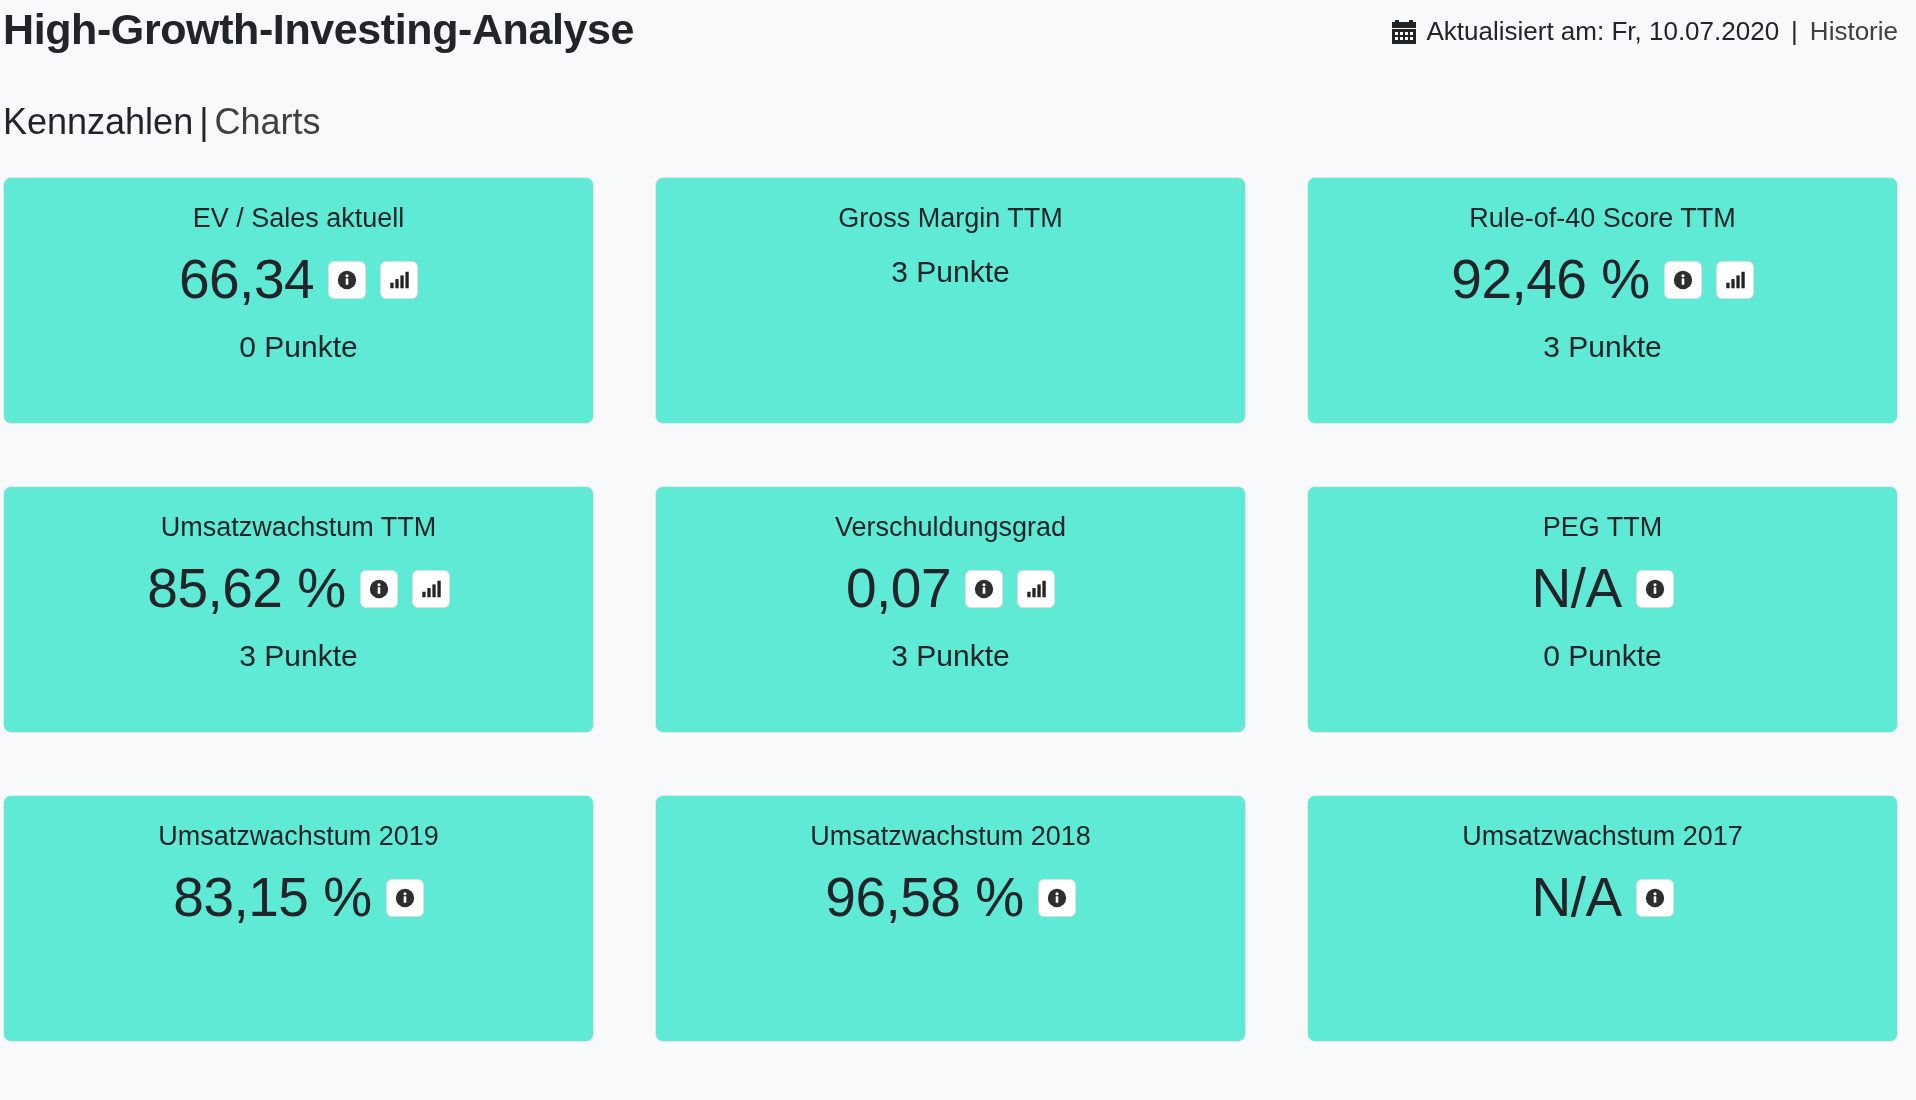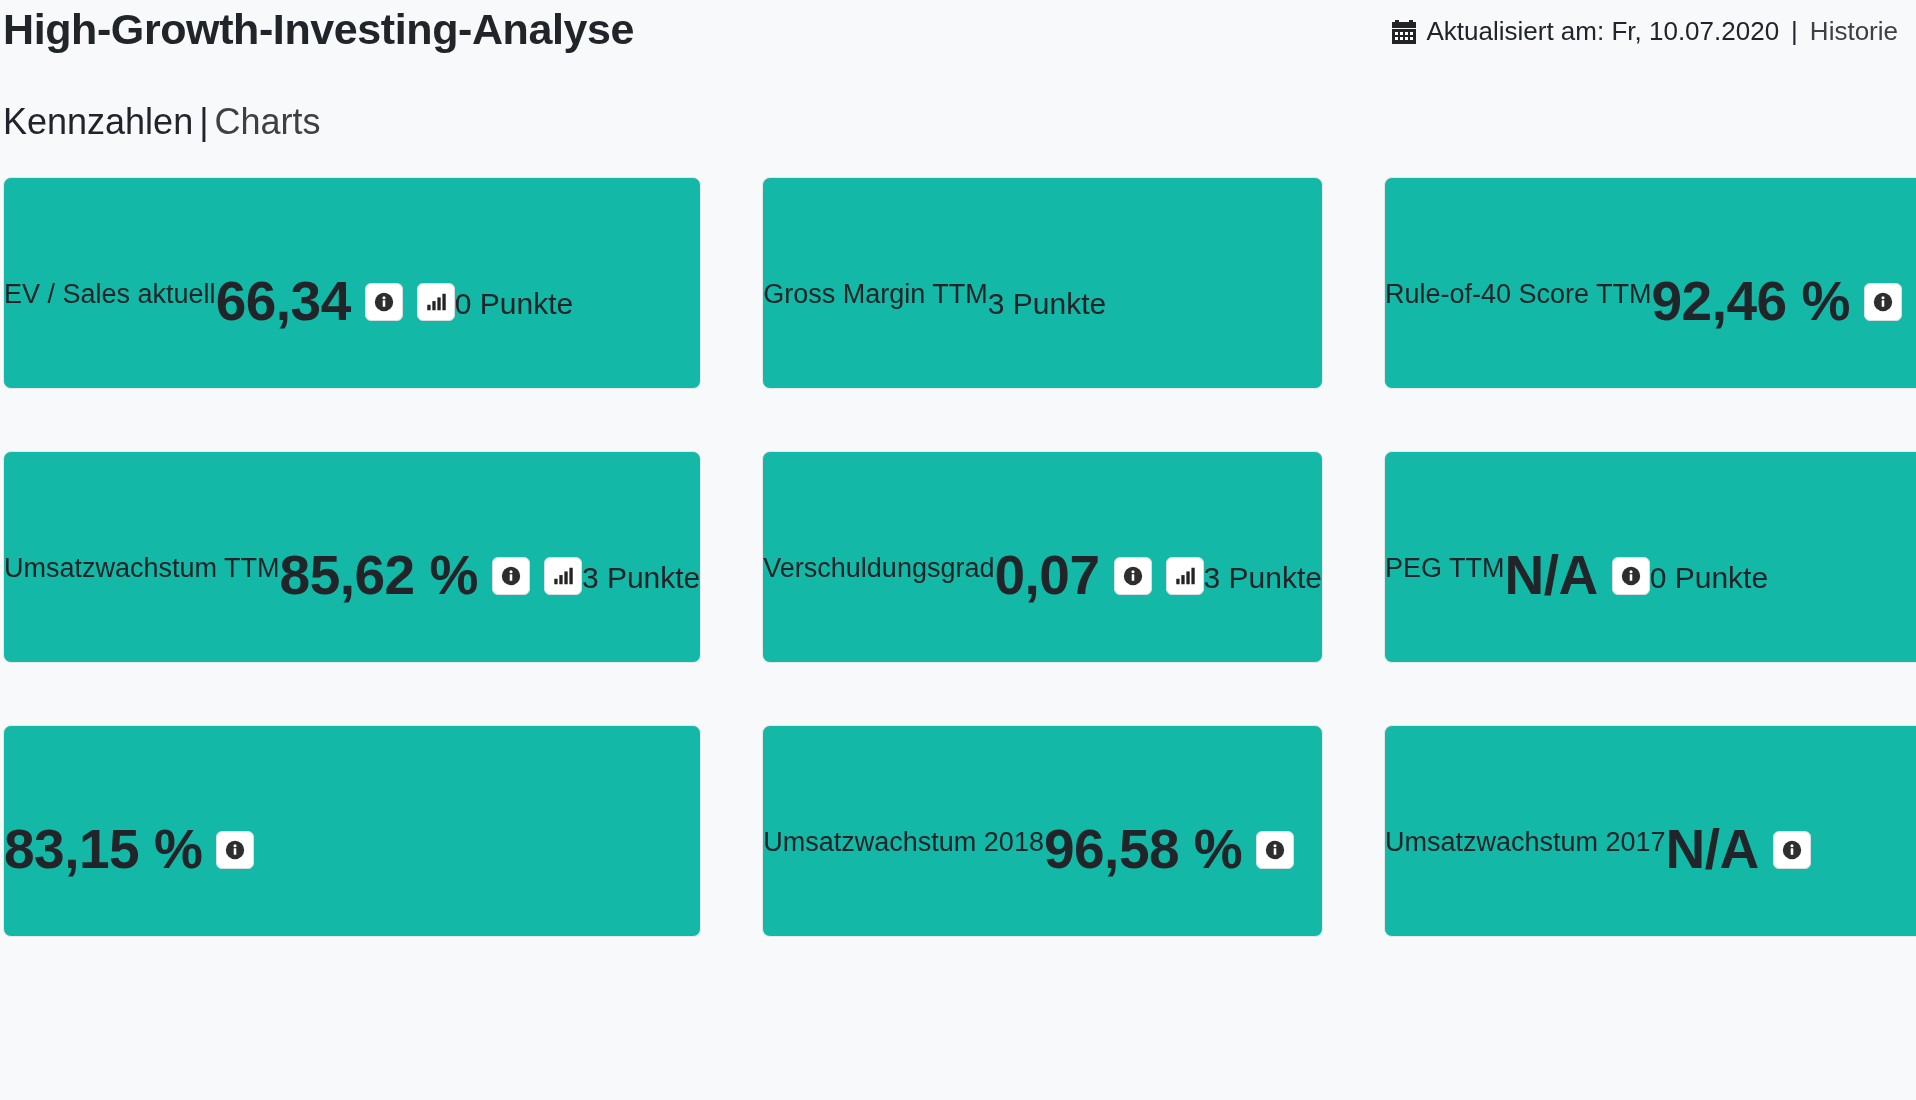--- a/index.html
+++ b/index.html
@@ -84,47 +84,48 @@
 
   
   .grid {
     margin-top: 34px;
     display: grid;
     grid-template-columns: repeat(3, 1fr);
     column-gap: 61px;
     row-gap: 62px;
   }
   .card {
-    background: #14b8a6;
+    background: #5eead4;
     border: 1px solid #e6e7e9;
     border-radius: 8px;
-    height: 212px;
+    height: 247px;
     box-sizing: border-box;
     display: flex;
+    flex-direction: column;
     align-items: center;
     padding-top: 24px;
   }
   .card-title {
     font-size: 27px;
     line-height: 1.25;
     color: #212529;
     text-align: center;
     white-space: nowrap;
   }
   .value-row {
     display: flex;
     align-items: center;
     justify-content: center;
     gap: 14px;
     margin-top: 13px;
     height: 62px;
   }
   .card-value {
     font-size: 55px;
-    font-weight: bold;
+    font-weight: normal;
     letter-spacing: -0.5px;
     line-height: 1;
     color: #212529;
     white-space: nowrap;
   }
   .icon-btn {
     width: 38px;
     height: 38px;
     border: 1px solid #dcdde0;
     border-radius: 6px;
@@ -309,20 +310,21 @@
             <circle cx="12" cy="7.4" r="1.7" fill="#ffffff"></circle>
           </svg>
         </span>
       </button>
 
     </div>
     <div class="card-points">0 Punkte</div>
   </div>
 
   <div class="card">
+    <div class="card-title">Umsatzwachstum 2019</div>
     <div class="value-row">
       <span class="card-value">83,15 %</span>
       <button class="icon-btn">
         <span>
           <svg viewBox="0 0 24 24" width="22" height="22" aria-hidden="true">
             <circle cx="12" cy="12" r="10" fill="#2e2e2e"></circle>
             <rect x="10.6" y="10" width="2.8" height="7.2" rx="0.4" fill="#ffffff"></rect>
             <circle cx="12" cy="7.4" r="1.7" fill="#ffffff"></circle>
           </svg>
         </span>

